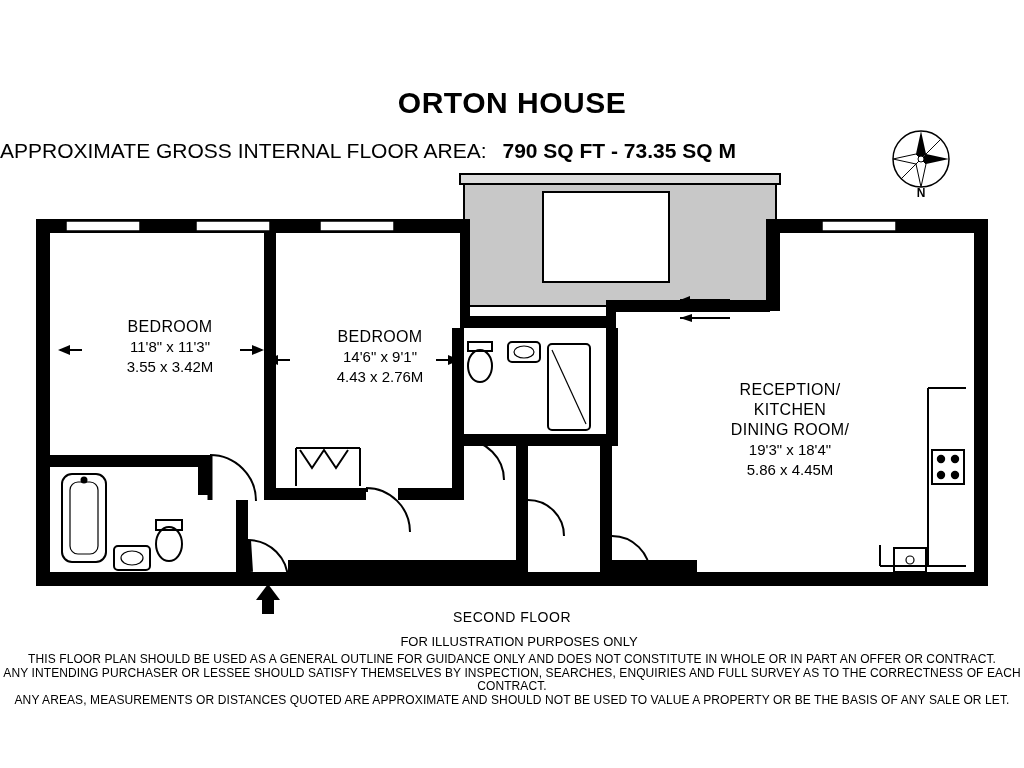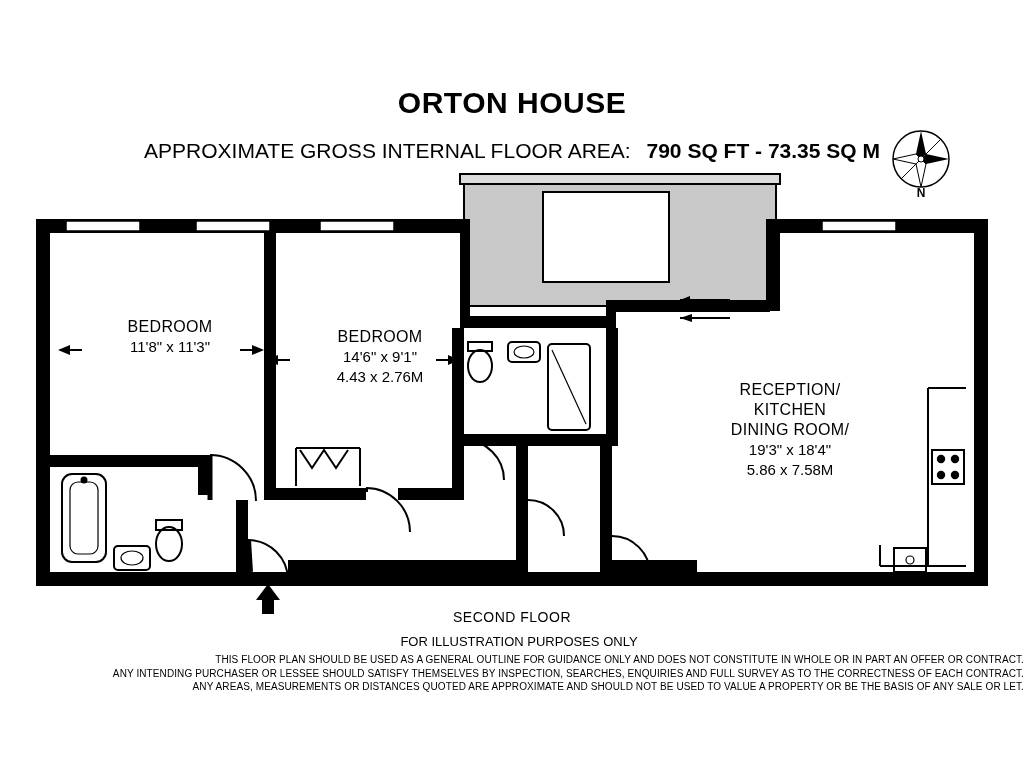--- a/index.html
+++ b/index.html
@@ -26,21 +26,20 @@
     text-align: center;
     font-size: 30px;
     font-weight: bold;
     letter-spacing: 0.5px;
   }
   .area-line {
     position: absolute;
     left: 0;
     top: 139px;
     width: 1024px;
-    text-align: center;
     font-size: 21px;
     letter-spacing: 0px;
     white-space: nowrap;
   }
   .area-line .lead { font-weight: normal; }
   .area-line .val { font-weight: bold; margin-left: 10px; }
 
   
   .compass {
     position: absolute;
@@ -99,22 +98,22 @@
     position: absolute;
     left: 7px; top: 634px;
     width: 1024px;
     text-align: center;
     font-size: 13px;
   }
   .disclaimer {
     position: absolute;
     left: 0; top: 653px;
     width: 1024px;
-    text-align: right;
-    font-size: 10px;
+    text-align: center;
+    font-size: 12px;
     line-height: 13.5px;
     letter-spacing: 0.1px;
   }
 </style>
 </head>
 <body>
 
 <div id="page">
 
   <div class="title">ORTON HOUSE</div>
@@ -298,34 +297,35 @@
 
     <g>
       <rect x="262" y="592" width="12" height="22" fill="#000"></rect>
       <polygon points="268,584 256,600 280,600" fill="#000"></polygon>
     </g>
   </svg>
 
   <div class="room-label label-bed1">
     <div class="name">BEDROOM</div>
     <div class="dim">11'8" x 11'3"</div>
+    <div class="dim">3.55 x 3.42M</div>
   </div>
 
   <div class="room-label label-bed2">
     <div class="name">BEDROOM</div>
     <div class="dim">14'6" x 9'1"</div>
     <div class="dim">4.43 x 2.76M</div>
   </div>
 
   <div class="room-label label-recep">
     <div class="name">RECEPTION/</div>
     <div class="name">KITCHEN</div>
     <div class="name">DINING ROOM/</div>
     <div class="dim">19'3" x 18'4"</div>
-    <div class="dim">5.86 x 7.58M</div>
+    <div class="dim">5.86 x 4.45M</div>
   </div>
 
 
   <div class="floor-name">SECOND FLOOR</div>
   <div class="illus">FOR ILLUSTRATION PURPOSES ONLY</div>
   <div class="disclaimer">
     <div>THIS FLOOR PLAN SHOULD BE USED AS A GENERAL OUTLINE FOR GUIDANCE ONLY AND DOES NOT CONSTITUTE IN WHOLE OR IN PART AN OFFER OR CONTRACT.</div>
     <div>ANY INTENDING PURCHASER OR LESSEE SHOULD SATISFY THEMSELVES BY INSPECTION, SEARCHES, ENQUIRIES AND FULL SURVEY AS TO THE CORRECTNESS OF EACH CONTRACT.</div>
     <div>ANY AREAS, MEASUREMENTS OR DISTANCES QUOTED ARE APPROXIMATE AND SHOULD NOT BE USED TO VALUE A PROPERTY OR BE THE BASIS OF ANY SALE OR LET.</div>
   </div>

